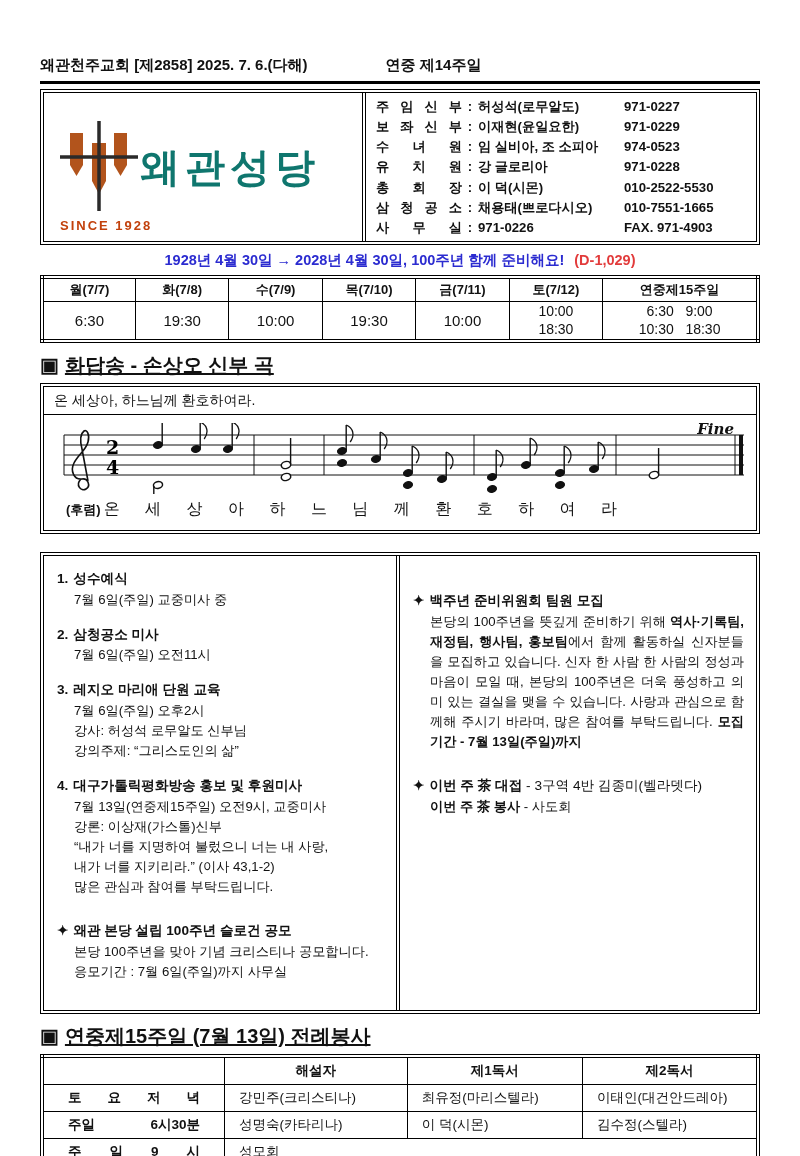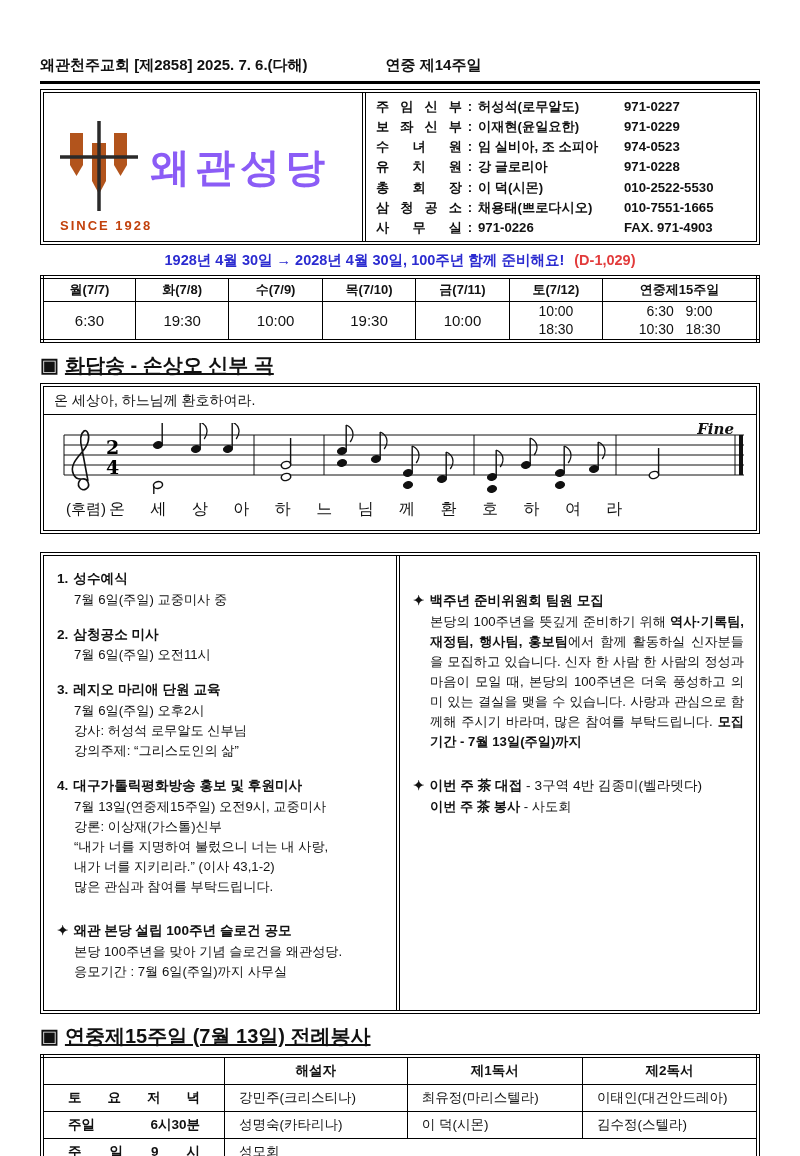--- a/index.html
+++ b/index.html
@@ -9,21 +9,21 @@
 
   
   .masthead{display:flex;border-bottom:3px solid #000;padding-bottom:6px;}
   .masthead .left{font-weight:bold;font-size:15px;}
   .masthead .right{font-weight:bold;font-size:15px;margin-left:78px;}
 
   
   .info-box{display:flex;border:4px double #000;height:148px;margin-top:5px;}
   .logo-pane{width:322px;border-right:4px double #000;position:relative;
              display:flex;align-items:center;padding-left:14px;box-sizing:border-box;}
-  .logo-name{font-size:40px;font-weight:bold;color:#8b5cf6;letter-spacing:5px;margin-left:10px;
+  .logo-name{font-size:40px;font-weight:bold;color:#0f766e;letter-spacing:5px;
              font-family:"Liberation Serif",serif;}
   .logo-since{position:absolute;left:16px;bottom:8px;font-size:13px;letter-spacing:2px;color:#c2410c;font-weight:bold;}
   .contact-pane{flex:1;padding:7px 8px 7px 10px;display:flex;flex-direction:column;justify-content:space-between;
                 font-size:13.2px;font-weight:bold;line-height:1;}
   .c-row{display:flex;align-items:center;justify-content:center;}
   .c-label{display:inline-block;width:86px;text-align:justify;text-align-last:justify;}
   .c-colon{width:16px;text-align:center;}
   .c-value{flex:1;}
   .c-phone{width:124px;}
 
@@ -46,21 +46,21 @@
   .sect-head .txt{text-decoration:underline;}
   .sect-head .marker{margin-right:6px;}
 
   
   .music-box{border:4px double #000;}
   .verse{border-bottom:1.5px solid #000;padding:5px 10px 4px;font-size:14px;}
   .staff-wrap{position:relative;padding:8px 10px 2px;}
   .fine{position:absolute;top:5px;right:22px;font-family:"DejaVu Serif",serif;font-style:italic;
         font-weight:bold;font-size:15px;}
   .lyrics{display:flex;align-items:baseline;font-size:16px;padding:0 8px 8px 12px;}
-  .refrain-label{font-weight:normal;font-size:15px;}
+  .refrain-label{font-weight:bold;font-size:13px;}
   .syllables{word-spacing:21px;margin-left:3px;}
 
   
   .ann-box{border:4px double #000;display:flex;margin-top:18px;height:462px;box-sizing:border-box;}
   .ann-col{width:50%;box-sizing:border-box;padding:13px 12px 8px 13px;font-size:13.2px;line-height:1.52;}
   .ann-col.colL{border-right:4px double #000;}
   .ann-item{margin-bottom:15px;}
   .ann-title{font-weight:bold;font-size:13.6px;}
   .ann-title .num{margin-right:5px;}
   .ann-line{padding-left:17px;}
@@ -287,21 +287,21 @@
       <div class="ann-item">
         <div class="ann-title"><span class="num">4.</span><span>대구가톨릭평화방송 홍보 및 후원미사</span></div>
         <div class="ann-line">7월 13일(연중제15주일) 오전9시, 교중미사</div>
         <div class="ann-line">강론: 이상재(가스톨)신부</div>
         <div class="ann-line">“내가 너를 지명하여 불렀으니 너는 내 사랑,</div>
         <div class="ann-line">내가 너를 지키리라.” (이사 43,1-2)</div>
         <div class="ann-line">많은 관심과 참여를 부탁드립니다.</div>
       </div>
       <div class="ann-item" style="margin-top:24px;">
         <div class="ann-title"><span class="num">✦</span><span>왜관 본당 설립 100주년 슬로건 공모</span></div>
-        <div class="ann-line">본당 100주년을 맞아 기념 슬로건을 왜관성당.</div>
+        <div class="ann-line">본당 100주년을 맞아 기념 크리스티나 공모합니다.</div>
         <div class="ann-line">응모기간 : 7월 6일(주일)까지 사무실</div>
       </div>
     </div>
     <div class="ann-col">
       <div class="ann-item" style="margin-top:22px;">
         <div class="ann-title"><span class="num">✦</span><span>백주년 준비위원회 팀원 모집</span></div>
         <div class="ann-para"><span>본당의 100주년을 뜻깊게 준비하기 위해 </span><span class="b">역사·기록팀, 재정팀, 행사팀, 홍보팀</span><span>에서 함께 활동하실 신자분들을 모집하고 있습니다. 신자 한 사람 한 사람의 정성과 마음이 모일 때, 본당의 100주년은 더욱 풍성하고 의미 있는 결실을 맺을 수 있습니다. 사랑과 관심으로 함께해 주시기 바라며, 많은 참여를 부탁드립니다. </span><span class="b">모집기간 - 7월 13일(주일)까지</span></div>
       </div>
       <div class="ann-item" style="margin-top:24px;">
         <div class="ann-title"><span class="num">✦</span><span class="b">이번 주 茶 대접</span><span style="font-weight:normal;"> - 3구역 4반 김종미(벨라뎃다)</span></div>

